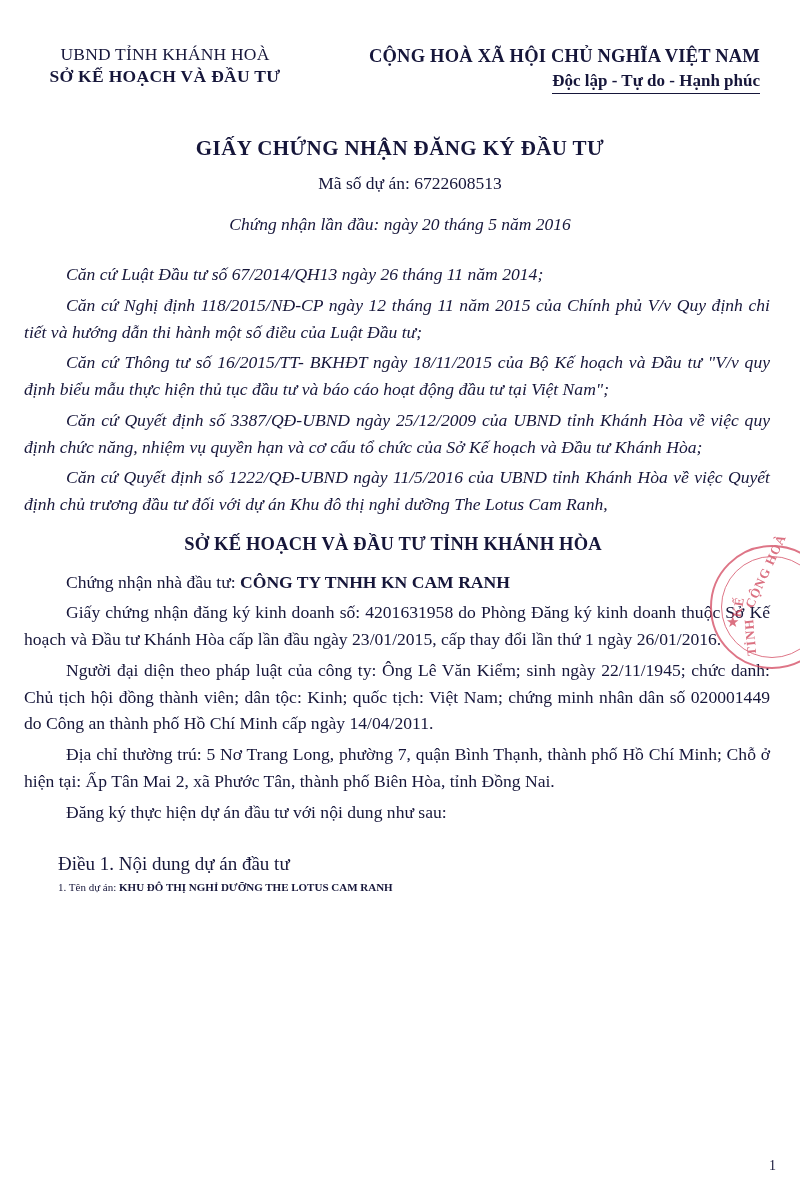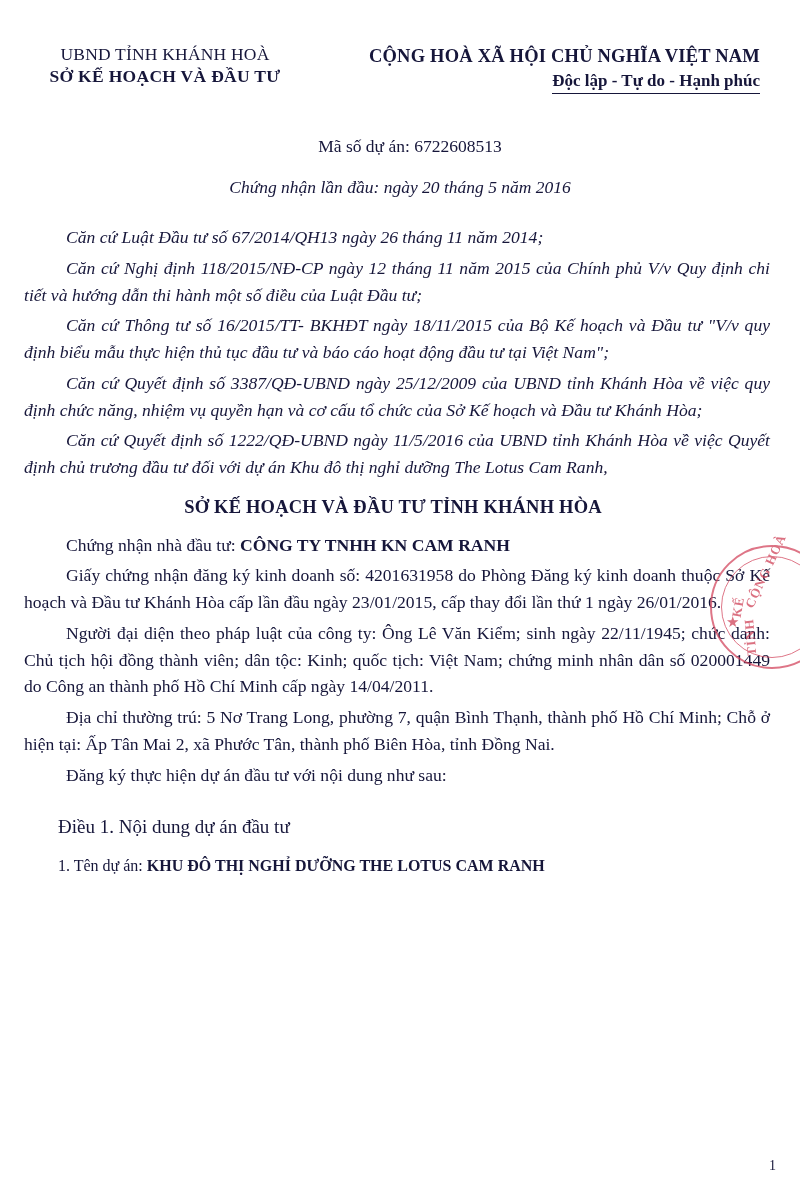--- a/index.html
+++ b/index.html
@@ -113,22 +113,22 @@
 
   .section-head {
     font-weight: normal;
     text-indent: 42px;
     margin-top: 28px;
     margin-bottom: 4px;
     font-size: 19px;
   }
   .item-line {
     text-indent: 42px;
-    font-size: 16px;
-    margin-top: 19px;
+    font-size: 11px;
+    margin-top: 6px;
   }
 
   
   .seal {
     position: absolute;
     right: -34px;
     top: 545px;
     width: 120px;
     height: 120px;
     border: 2.5px solid #d3485f;
@@ -183,20 +183,21 @@
     </div>
     <div class="header-right">
       <div class="line1">CỘNG HOÀ XÃ HỘI CHỦ NGHĨA VIỆT NAM</div>
       <div class="line2">
         <span class="underline-sub">Độc lập - Tự do - Hạnh phúc</span>
       </div>
     </div>
   </div>
 
   <div class="title-block">
+    <div class="doc-title">GIẤY CHỨNG NHẬN ĐĂNG KÝ ĐẦU TƯ</div>
     <div class="doc-code">Mã số dự án: 6722608513</div>
     <div class="doc-first-cert">Chứng nhận lần đầu: ngày 20 tháng 5 năm 2016</div>
   </div>
 
   <div class="body">
     <p class="para italic">Căn cứ Luật Đầu tư số 67/2014/QH13 ngày 26 tháng 11 năm 2014;</p>
     <p class="para italic">Căn cứ Nghị định 118/2015/NĐ-CP ngày 12 tháng 11 năm 2015 của Chính phủ V/v Quy định chi tiết và hướng dẫn thi hành một số điều của Luật Đầu tư;</p>
     <p class="para italic">Căn cứ Thông tư số 16/2015/TT- BKHĐT ngày 18/11/2015 của Bộ Kế hoạch và Đầu tư "V/v quy định biểu mẫu thực hiện thủ tục đầu tư và báo cáo hoạt động đầu tư tại Việt Nam";</p>
     <p class="para italic">Căn cứ Quyết định số 3387/QĐ-UBND ngày 25/12/2009 của UBND tỉnh Khánh Hòa về việc quy định chức năng, nhiệm vụ quyền hạn và cơ cấu tổ chức của Sở Kế hoạch và Đầu tư Khánh Hòa;</p>
     <p class="para italic">Căn cứ Quyết định số 1222/QĐ-UBND ngày 11/5/2016 của UBND tỉnh Khánh Hòa về việc Quyết định chủ trương đầu tư đối với dự án Khu đô thị nghỉ dưỡng The Lotus Cam Ranh,</p>

